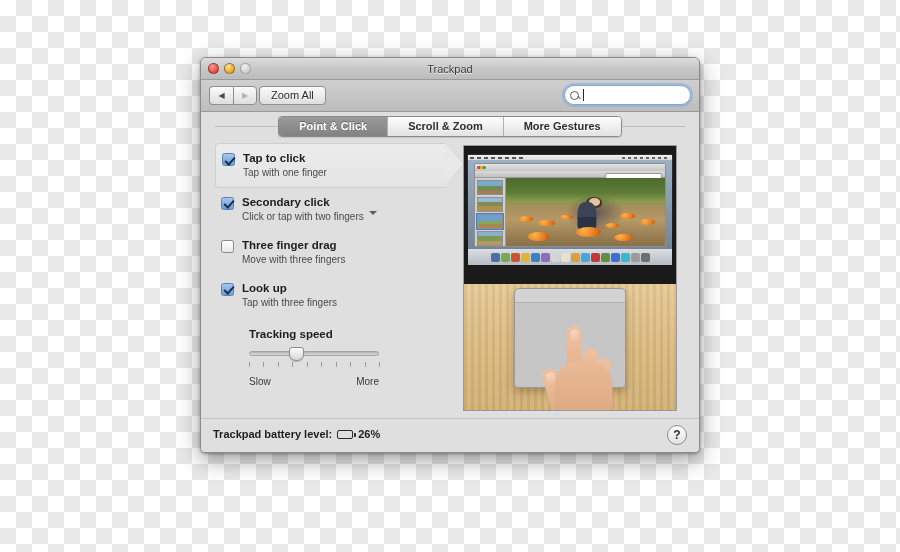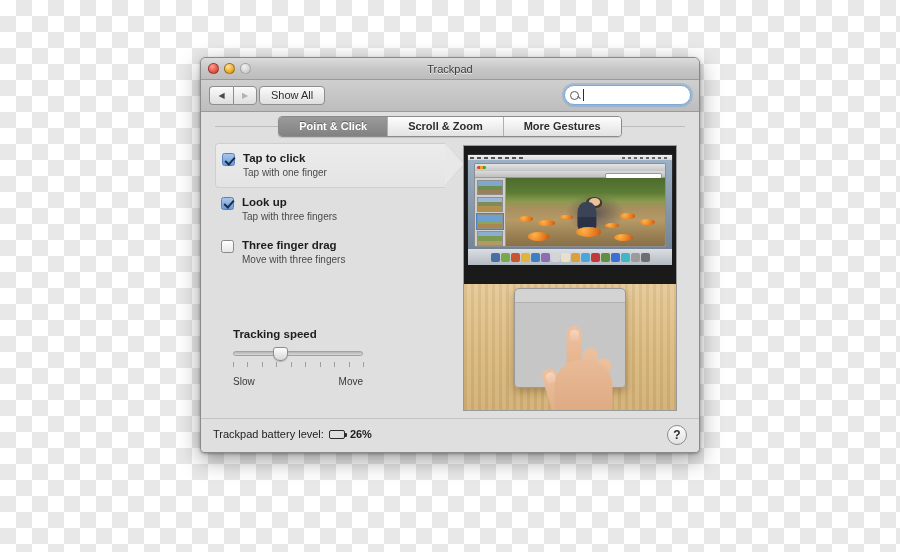--- a/index.html
+++ b/index.html
@@ -234,21 +234,21 @@
     width: 0; height: 0;
     border-left: 4px solid transparent;
     border-right: 4px solid transparent;
     border-top: 4px solid #5e5e5e;
     display: inline-block;
   }
 
   
   .slider-block {
     position: absolute;
-    left: 32px; top: 187px;
+    left: 48px; top: 187px;
     width: 130px;
   }
   .slider-label {
     font-size: 11.5px; font-weight: bold; color: #1d1d1d;
     margin-bottom: 8px;
   }
   .slider-track-wrap { position: relative; height: 10px; }
   .slider-track {
     position: absolute; top: 3px; left: 0; right: 0;
     height: 5px; border-radius: 3px;
@@ -438,21 +438,21 @@
     position: relative;
     height: 34px;
     background: #dfdfdf;
     border-top: 1px solid #c4c4c4;
   }
   .battery-info {
     position:absolute; left:12px; top:9px;
     display:flex; align-items:center; gap:5px;
     font-size: 11px; color:#1d1d1d;
   }
-  .battery-label { font-weight: normal; }
+  .battery-label { font-weight: bold; }
   .battery-icon {
     width:16px; height:9px;
     border:1.4px solid #2b2b2b;
     border-radius:2px;
     position:relative;
     padding:1px;
   }
   .battery-icon::after{
     content:""; position:absolute; right:-3.4px; top:2px;
     width:2px; height:4px; background:#2b2b2b; border-radius:0 1px 1px 0;
@@ -490,21 +490,21 @@
       <div class="light grey"></div>
     </div>
     <div class="title-text">Trackpad</div>
   </div>
 
   <div class="toolbar">
     <div class="nav-group">
       <div class="nav-btn left">◀</div>
       <div class="nav-btn right">▶</div>
     </div>
-    <div class="showall-btn">Show All</div>
+    <div class="showall-btn">Zoom All</div>
     <div class="search-field">
       <div class="magnifier"></div>
       <div class="caret"></div>
     </div>
   </div>
 
   <div class="tabbar-zone">
     <div class="tabs">
       <div class="tab active">Point &amp; Click</div>
       <div class="tab">Scroll &amp; Zoom</div>
@@ -519,37 +519,47 @@
       <div class="opt-row selected">
         <div class="checkbox checked"></div>
         <div class="opt-text">
           <div class="opt-title">Tap to click</div>
           <div class="opt-sub">
             <span>Tap with one finger</span>
           </div>
         </div>
       </div>
 
+      <div class="opt-row">
+        <div class="checkbox checked"></div>
+        <div class="opt-text">
+          <div class="opt-title">Secondary click</div>
+          <div class="opt-sub">
+            <span>Click or tap with two fingers</span>
+            <span class="popup-arrow"></span>
+          </div>
+        </div>
+      </div>
+
+      <div class="opt-row">
+        <div class="checkbox"></div>
+        <div class="opt-text">
+          <div class="opt-title">Three finger drag</div>
+          <div class="opt-sub">
+            <span>Move with three fingers</span>
+          </div>
+        </div>
+      </div>
 
       <div class="opt-row">
         <div class="checkbox checked"></div>
         <div class="opt-text">
           <div class="opt-title">Look up</div>
           <div class="opt-sub">
             <span>Tap with three fingers</span>
-          </div>
-        </div>
-      </div>
-
-      <div class="opt-row">
-        <div class="checkbox"></div>
-        <div class="opt-text">
-          <div class="opt-title">Three finger drag</div>
-          <div class="opt-sub">
-            <span>Move with three fingers</span>
           </div>
         </div>
       </div>
     </div>
 
     <div class="slider-block">
       <div class="slider-label">Tracking speed</div>
       <div class="slider-track-wrap">
         <div class="slider-track"></div>
         <div class="slider-thumb" id="slider-thumb" style="left: 36%;"></div>
@@ -561,21 +571,21 @@
           <div class="tick" style="left: 33.3333%;"></div>
           <div class="tick" style="left: 44.4444%;"></div>
           <div class="tick" style="left: 55.5556%;"></div>
           <div class="tick" style="left: 66.6667%;"></div>
           <div class="tick" style="left: 77.7778%;"></div>
           <div class="tick" style="left: 88.8889%;"></div>
           <div class="tick" style="left: 100%;"></div>
         </div>
       <div class="slider-ends">
         <span>Slow</span>
-        <span>Move</span>
+        <span>More</span>
       </div>
     </div>
 
     <div class="preview">
 
       <div class="preview-top">
         <div class="mac-bezel">
           <div class="mac-screen">
             <div class="mac-menubar"></div>
             <div class="app-window">

